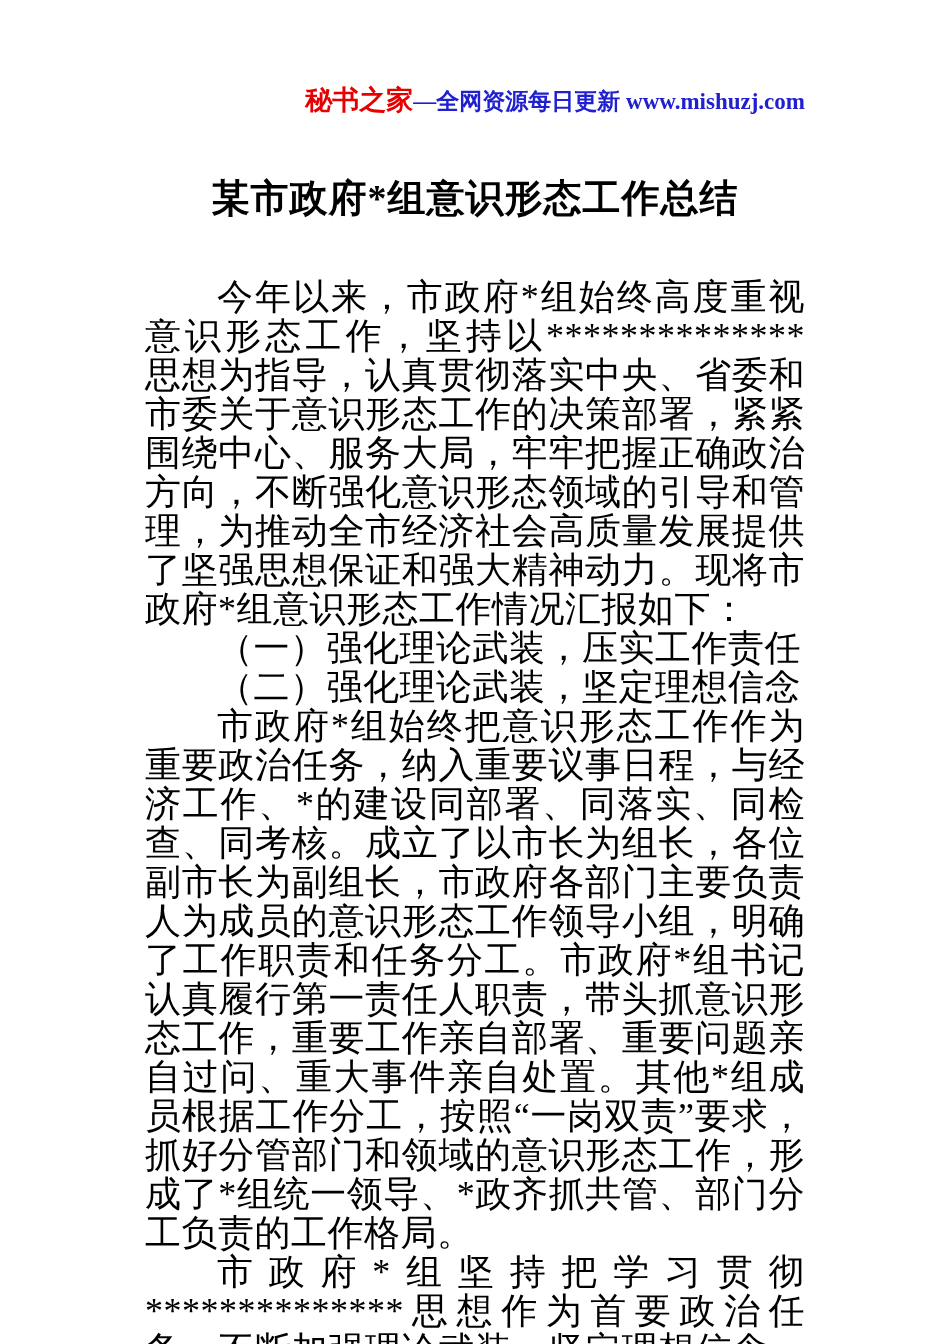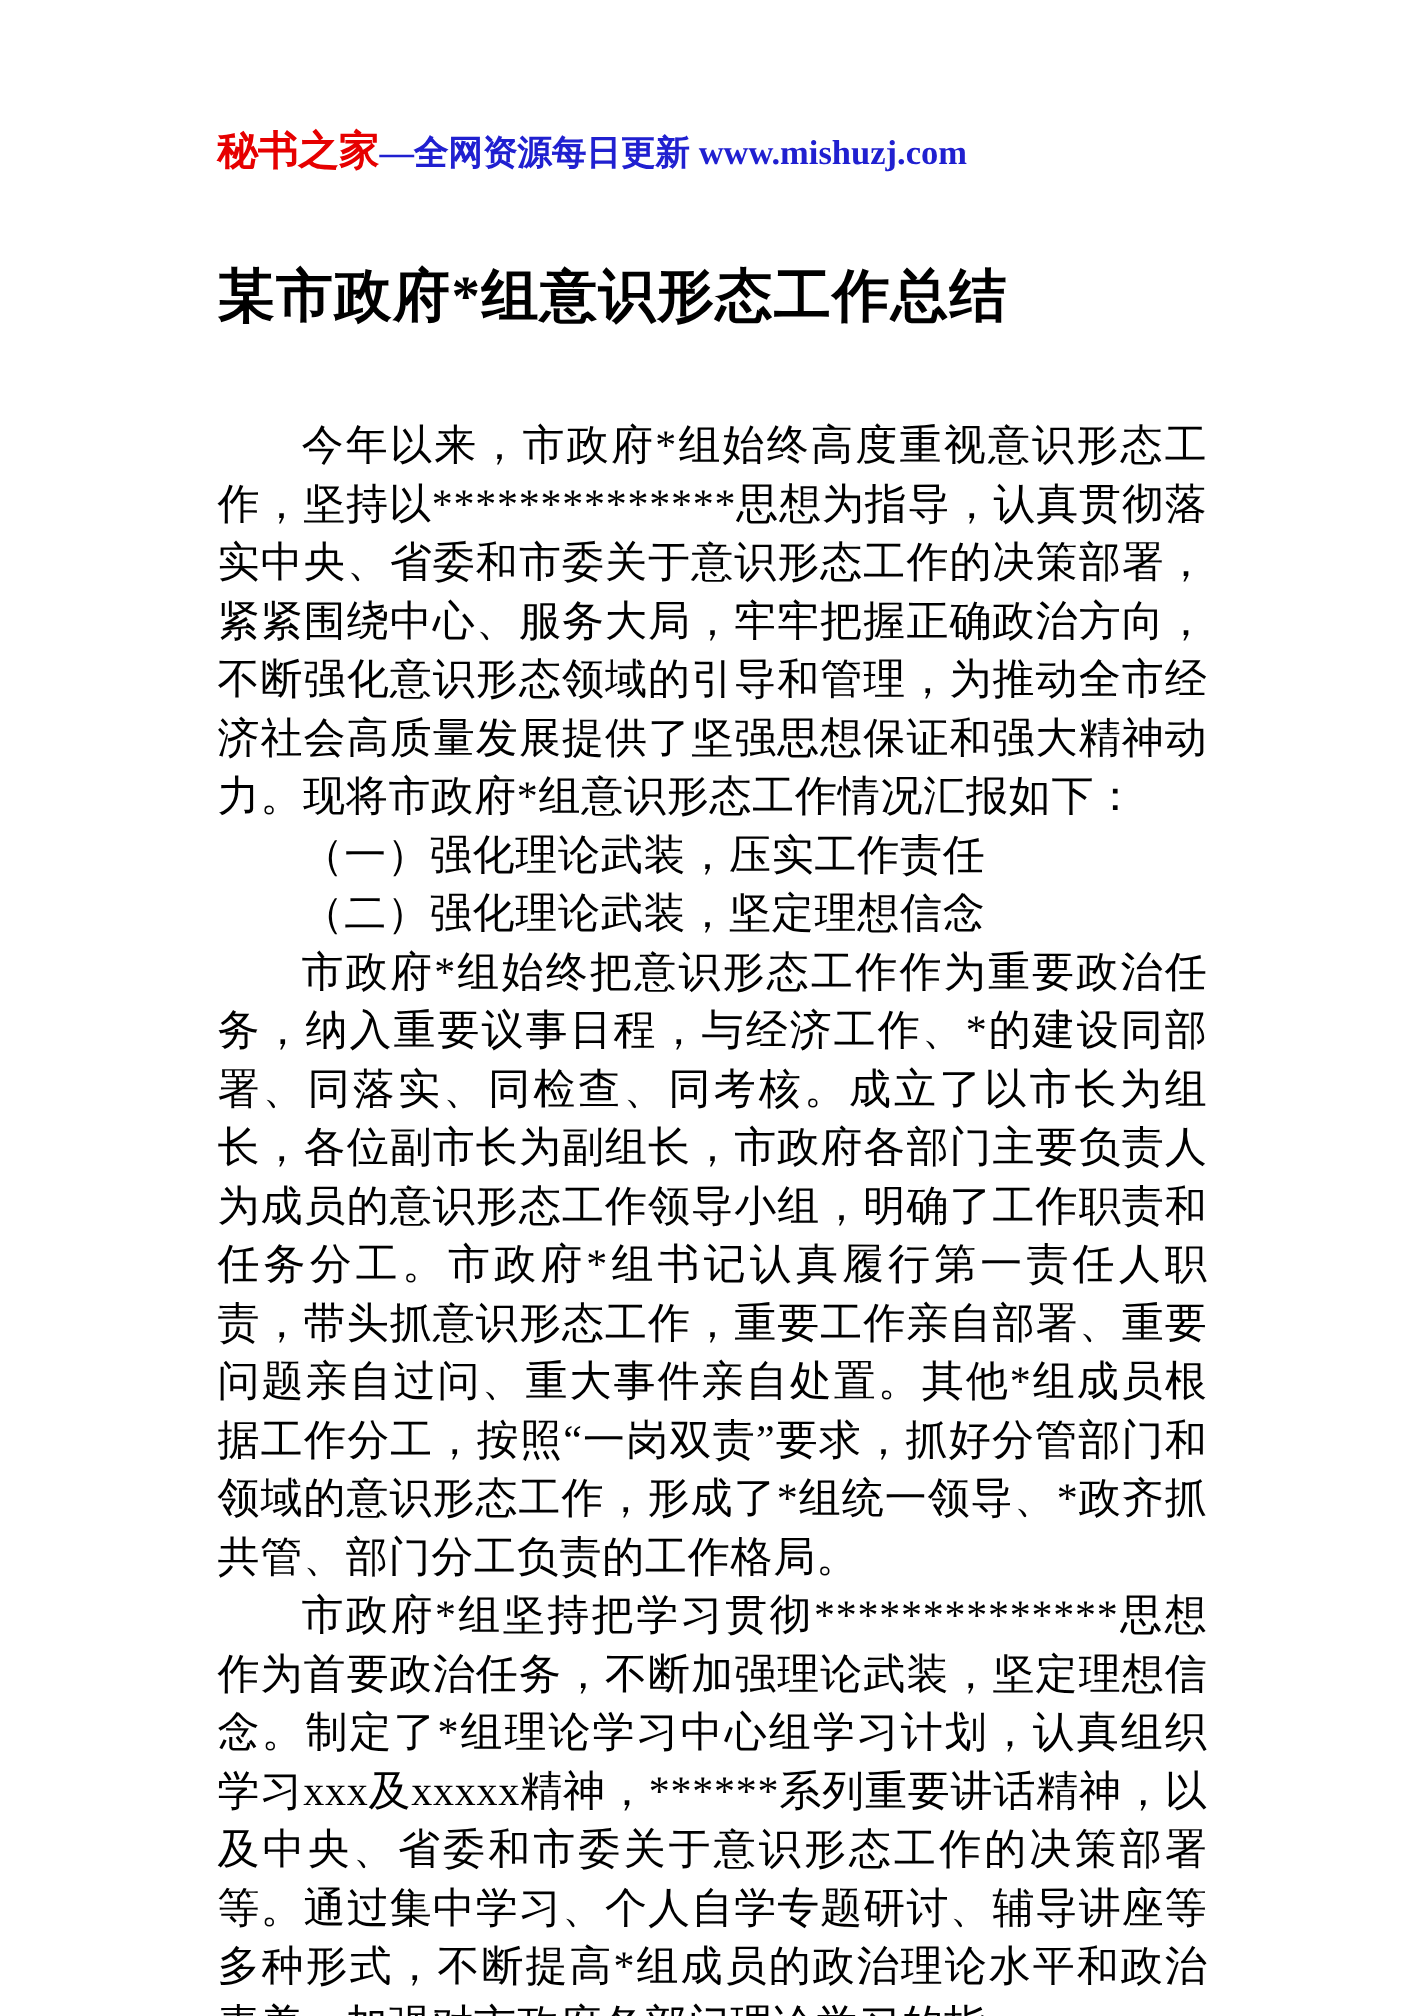--- a/index.html
+++ b/index.html
@@ -13,53 +13,53 @@
     width: 950px;
     height: 1344px;
     margin: 0 auto;
     padding: 84px 145px 30px 145px;
     overflow: hidden;
     background: #ffffff;
     font-family: "Liberation Serif", "DejaVu Serif", serif;
     color: #000000;
   }
   .doc-header {
-    text-align: left;
+    text-align: right;
     font-weight: bold;
     font-size: 23px;
     line-height: 32px;
     white-space: nowrap;
     margin: 0 0 56px 0;
   }
   .doc-header .brand {
     color: #e60000;
     font-size: 27px;
   }
   .doc-header .tagline {
     color: #2020d0;
   }
   .doc-header .url {
     color: #2020d0;
     text-decoration: none;
     cursor: pointer;
   }
   .doc-title {
-    text-align: left;
+    text-align: center;
     font-size: 38px;
     line-height: 48px;
     font-weight: bold;
     margin: 0 0 56px 0;
     letter-spacing: 1px;
   }
   .doc-body {
     width: 660px;
   }
   .para {
     margin: 0;
-    font-size: 28px;
+    font-size: 36px;
     line-height: 39px;
     text-indent: 2em;
     text-align: justify;
     letter-spacing: 0.5px;
   }
 </style>
 </head>
 <body>
 
 <div class="page">

